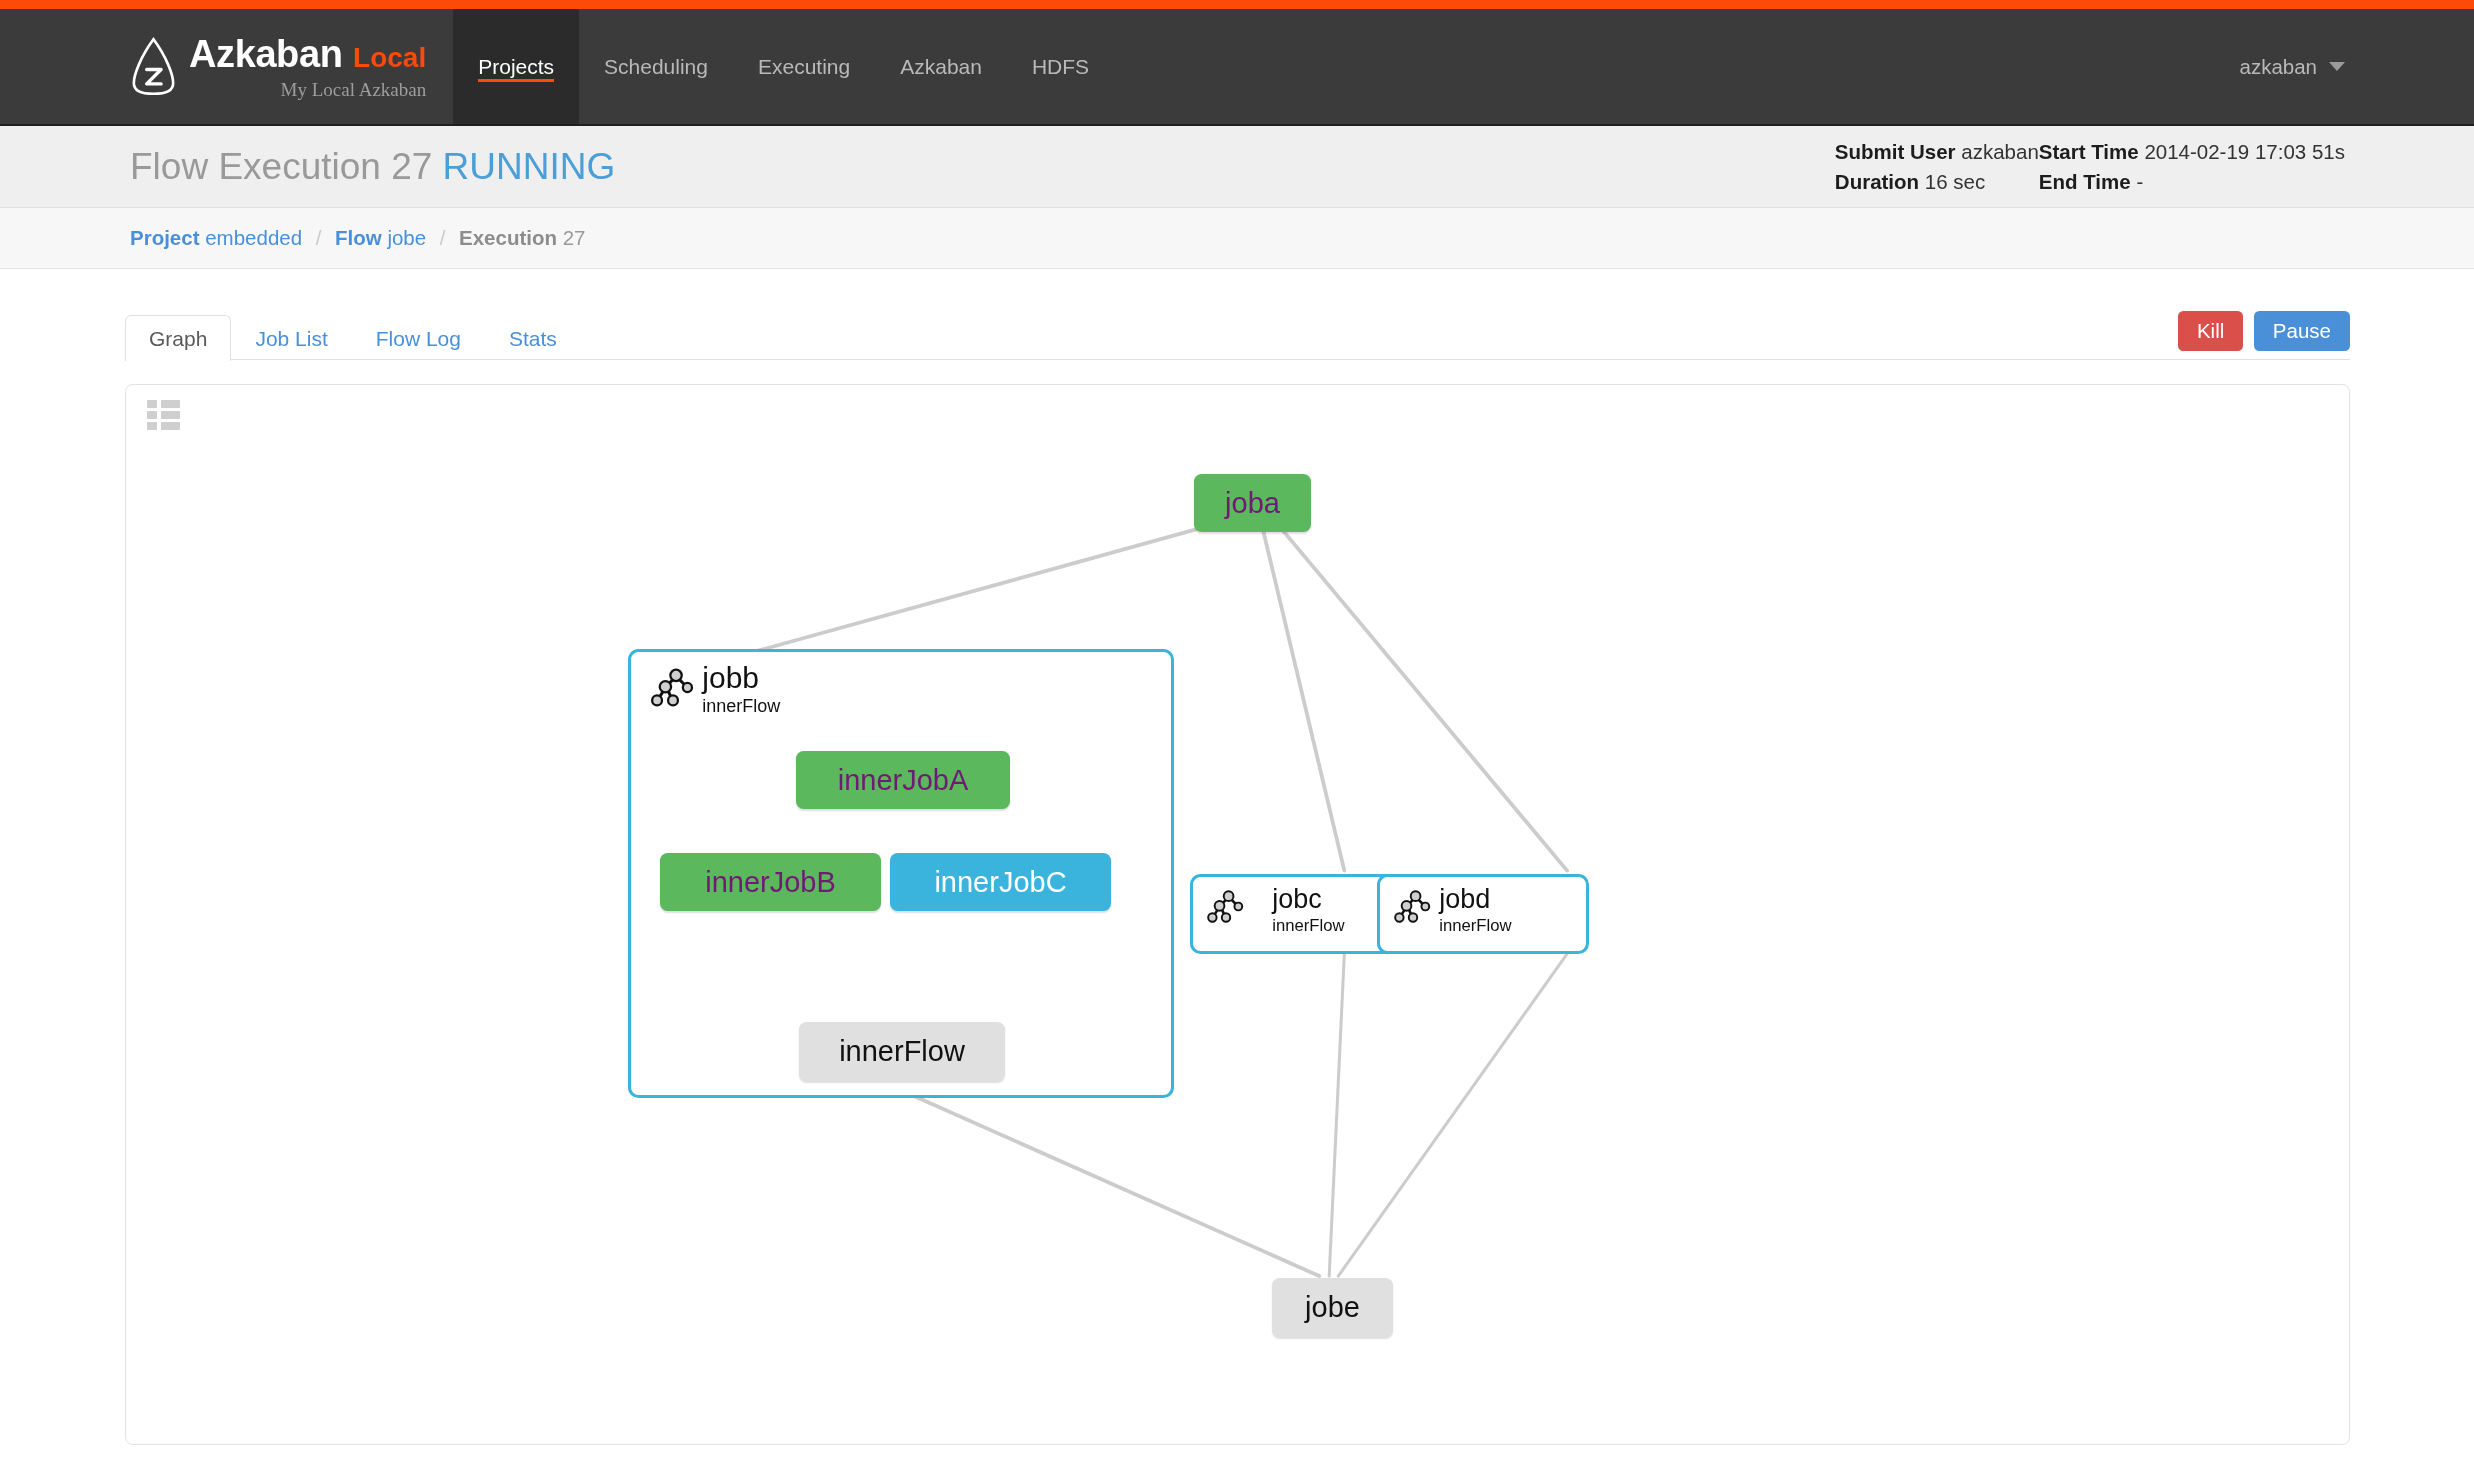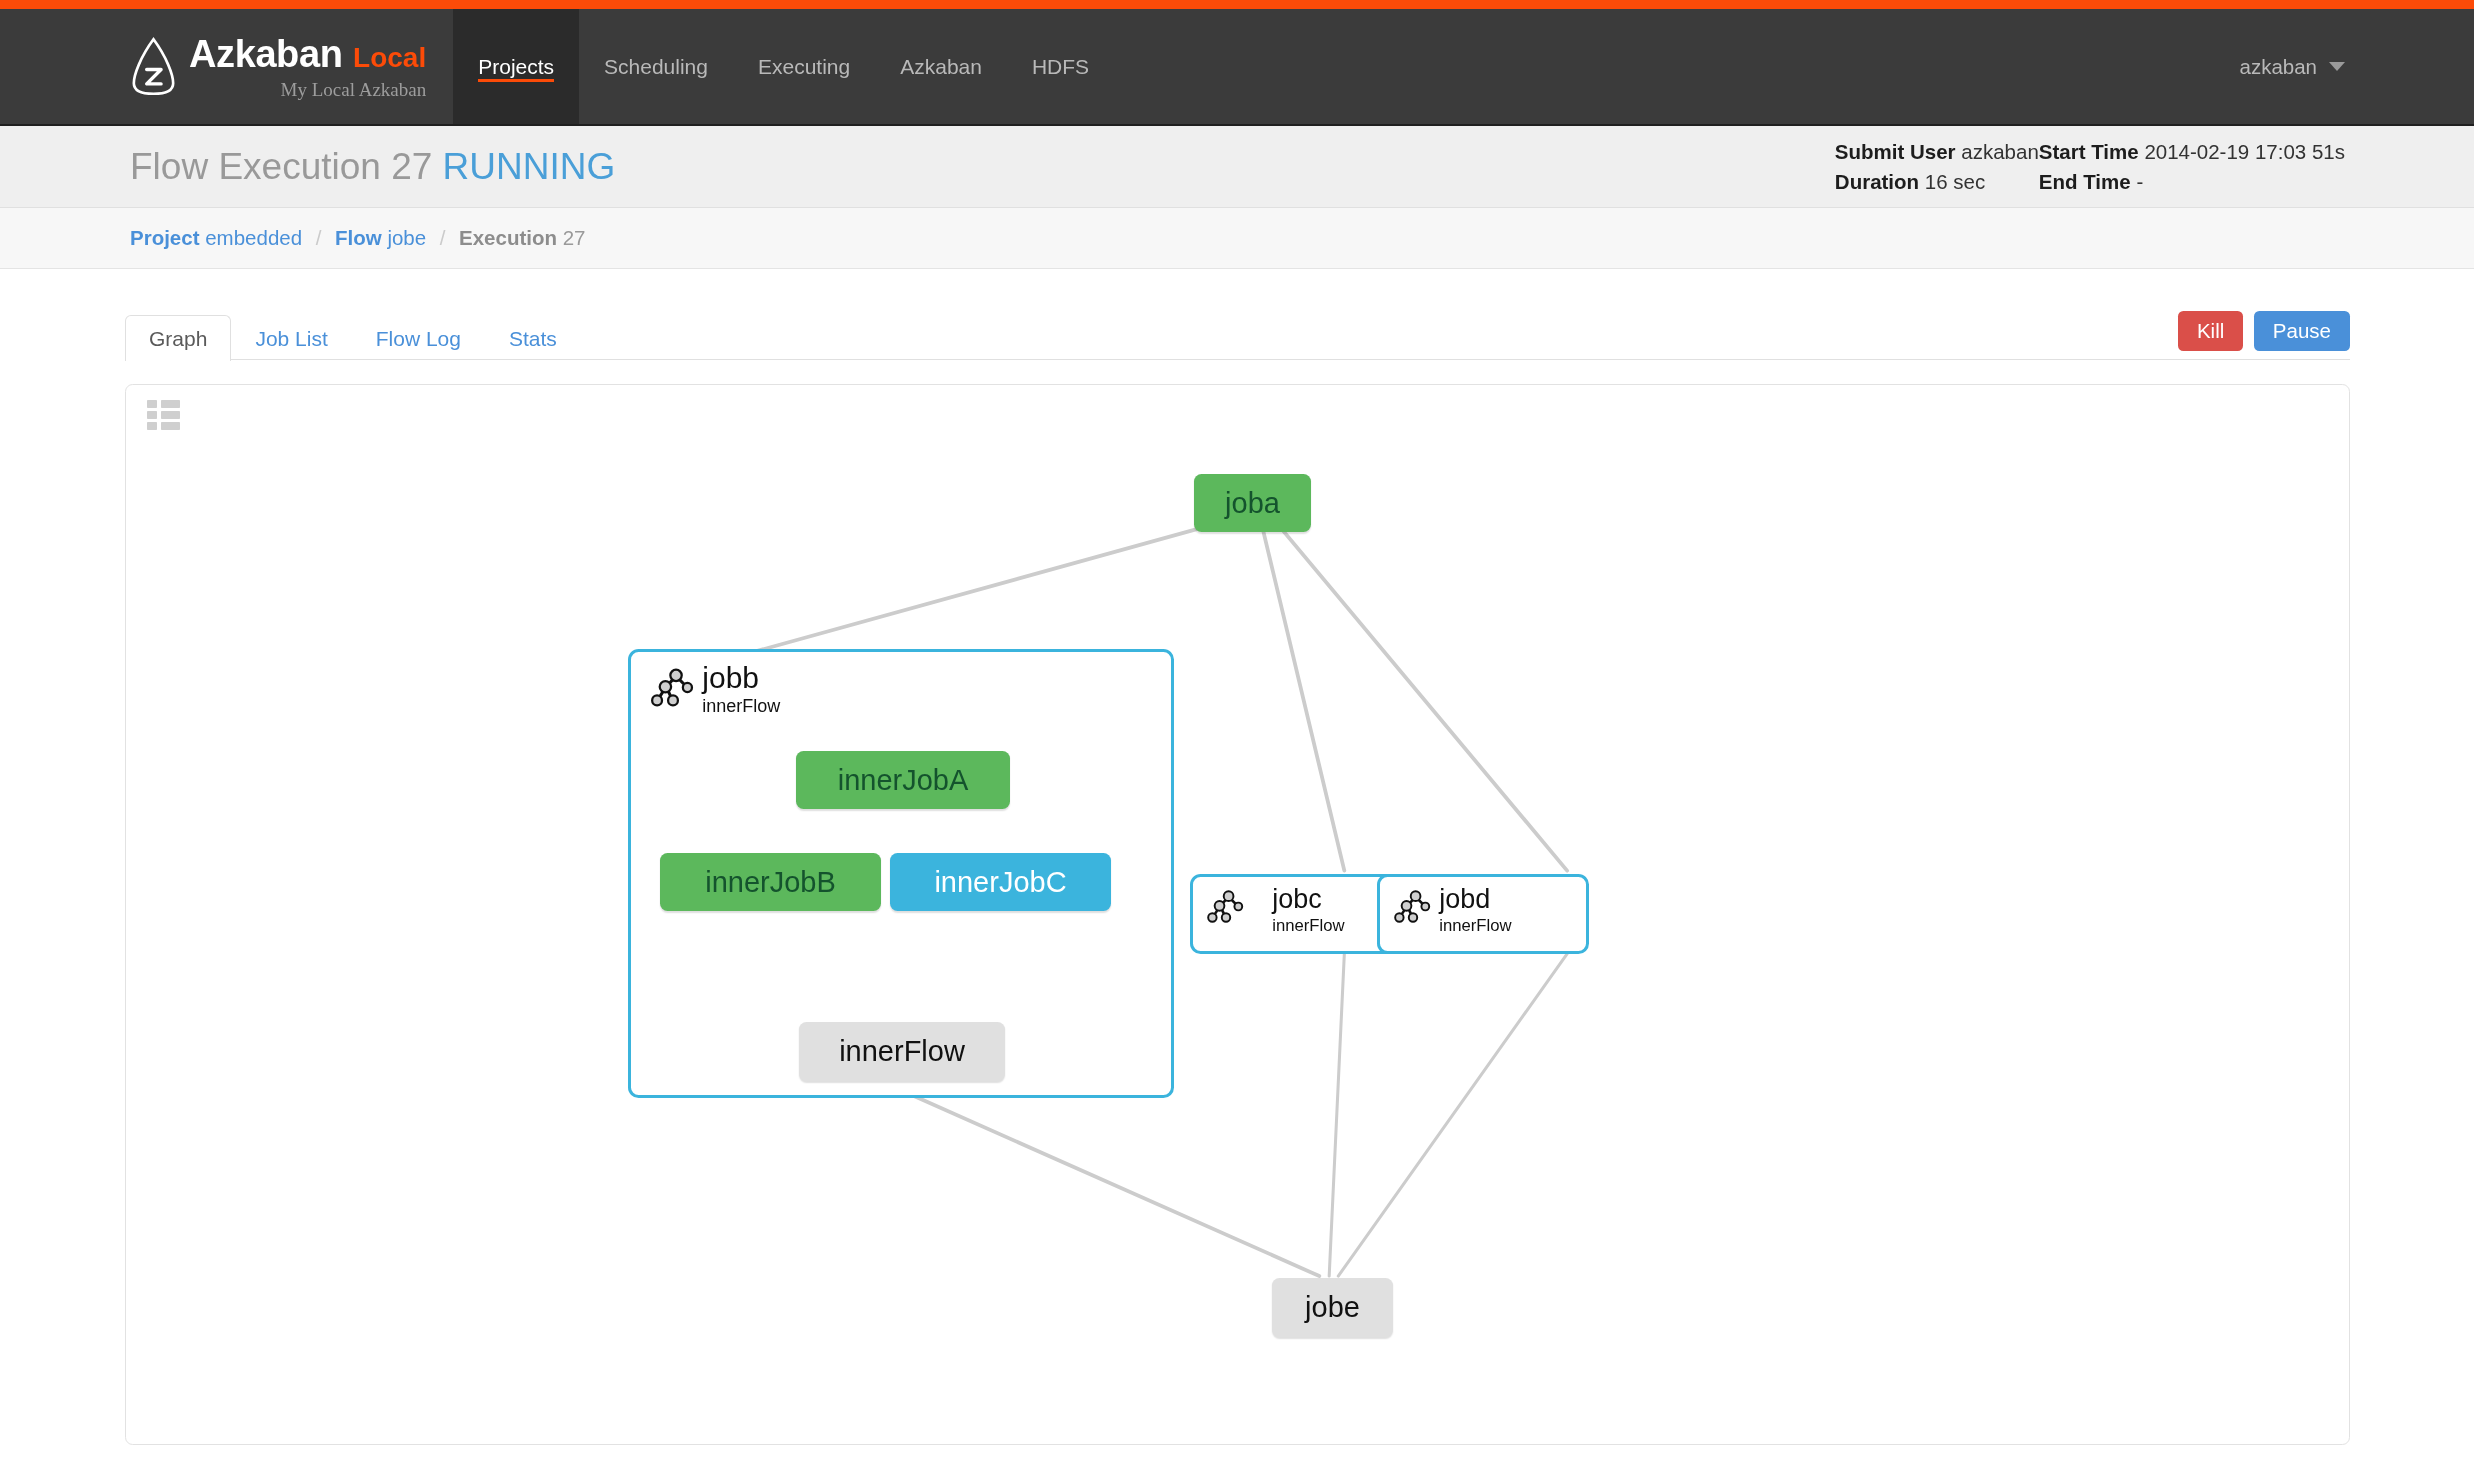--- a/index.html
+++ b/index.html
@@ -165,21 +165,21 @@
   
   .node {
     position: absolute;
     border-radius: 7.6px;
     display: flex; align-items: center; justify-content: center;
     font-size: 29px;
     box-shadow: 0 1.5px 1.5px rgba(0,0,0,0.13);
     cursor: pointer;
     white-space: nowrap;
   }
-  .node.green { background: #5cb85c; color: #14532d; }
+  .node.green { background: #5cb85c; color: #701a75; }
   .node.blue  { background: #3bb4dd; color: #ffffff; }
   .node.gray  { background: #e0e0e0; color: #111111; }
 
   
   .flowbox {
     position: absolute;
     border: 3.8px solid #3bb4dd;
     border-radius: 10.6px;
     background: #ffffff;
     cursor: pointer;

